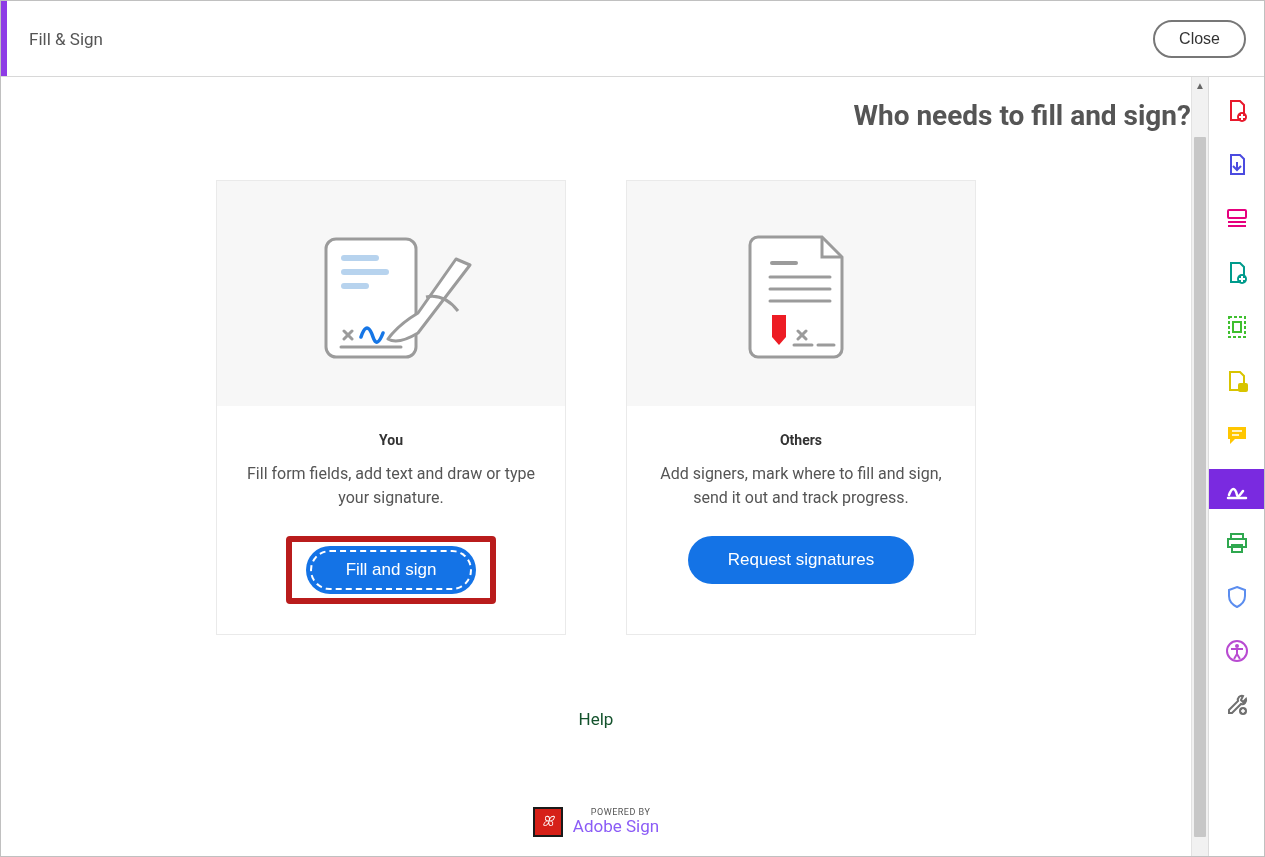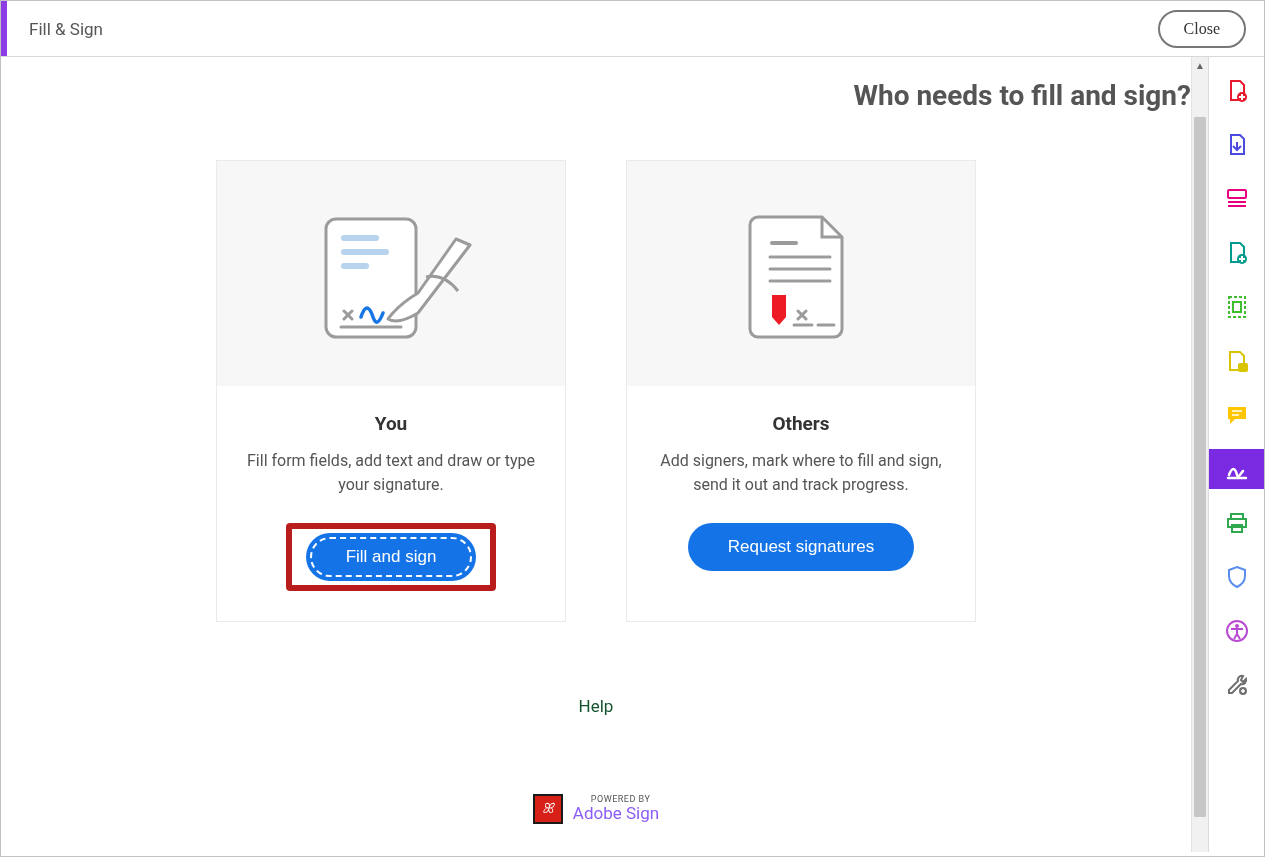--- a/index.html
+++ b/index.html
@@ -6,21 +6,21 @@
     body {
       font-family: -apple-system, BlinkMacSystemFont, "Segoe UI", Roboto, Helvetica, Arial, sans-serif;
       background: #fff;
       color: #333;
       width: 1265px;
       height: 857px;
       overflow: hidden;
       border: 1px solid #c0c0c0;
     }
     .header {
-      height: 56px;
+      height: 76px;
       display: flex;
       align-items: center;
       justify-content: space-between;
       padding: 0 18px 0 0;
       border-bottom: 1px solid #d8d8d8;
       position: relative;
       background: #fff;
     }
     .header-left {
       display: flex;
@@ -40,21 +40,20 @@
     }
     .close-btn {
       border: 2px solid #777;
       border-radius: 24px;
       padding: 8px 24px;
       font-size: 16px;
       color: #333;
       background: #fff;
       cursor: pointer;
       font-weight: 500;
-      font-family: Liberation Serif, serif;
     }
     .body-wrap {
       display: flex;
       height: calc(100% - 60px);
     }
     .main {
       flex: 1;
       position: relative;
       overflow-y: auto;
       padding-top: 18px;
@@ -87,21 +86,21 @@
       background: #f7f7f7;
       height: 225px;
       display: flex;
       align-items: center;
       justify-content: center;
     }
     .card-body {
       padding: 26px 22px 30px 22px;
     }
     .card-title {
-      font-size: 19px;
+      font-size: 14px;
       font-weight: 700;
       color: #333;
       margin-bottom: 14px;
     }
     .card-desc {
       font-size: 16px;
       color: #555;
       line-height: 1.5;
       margin-bottom: 26px;
       text-align: center;

